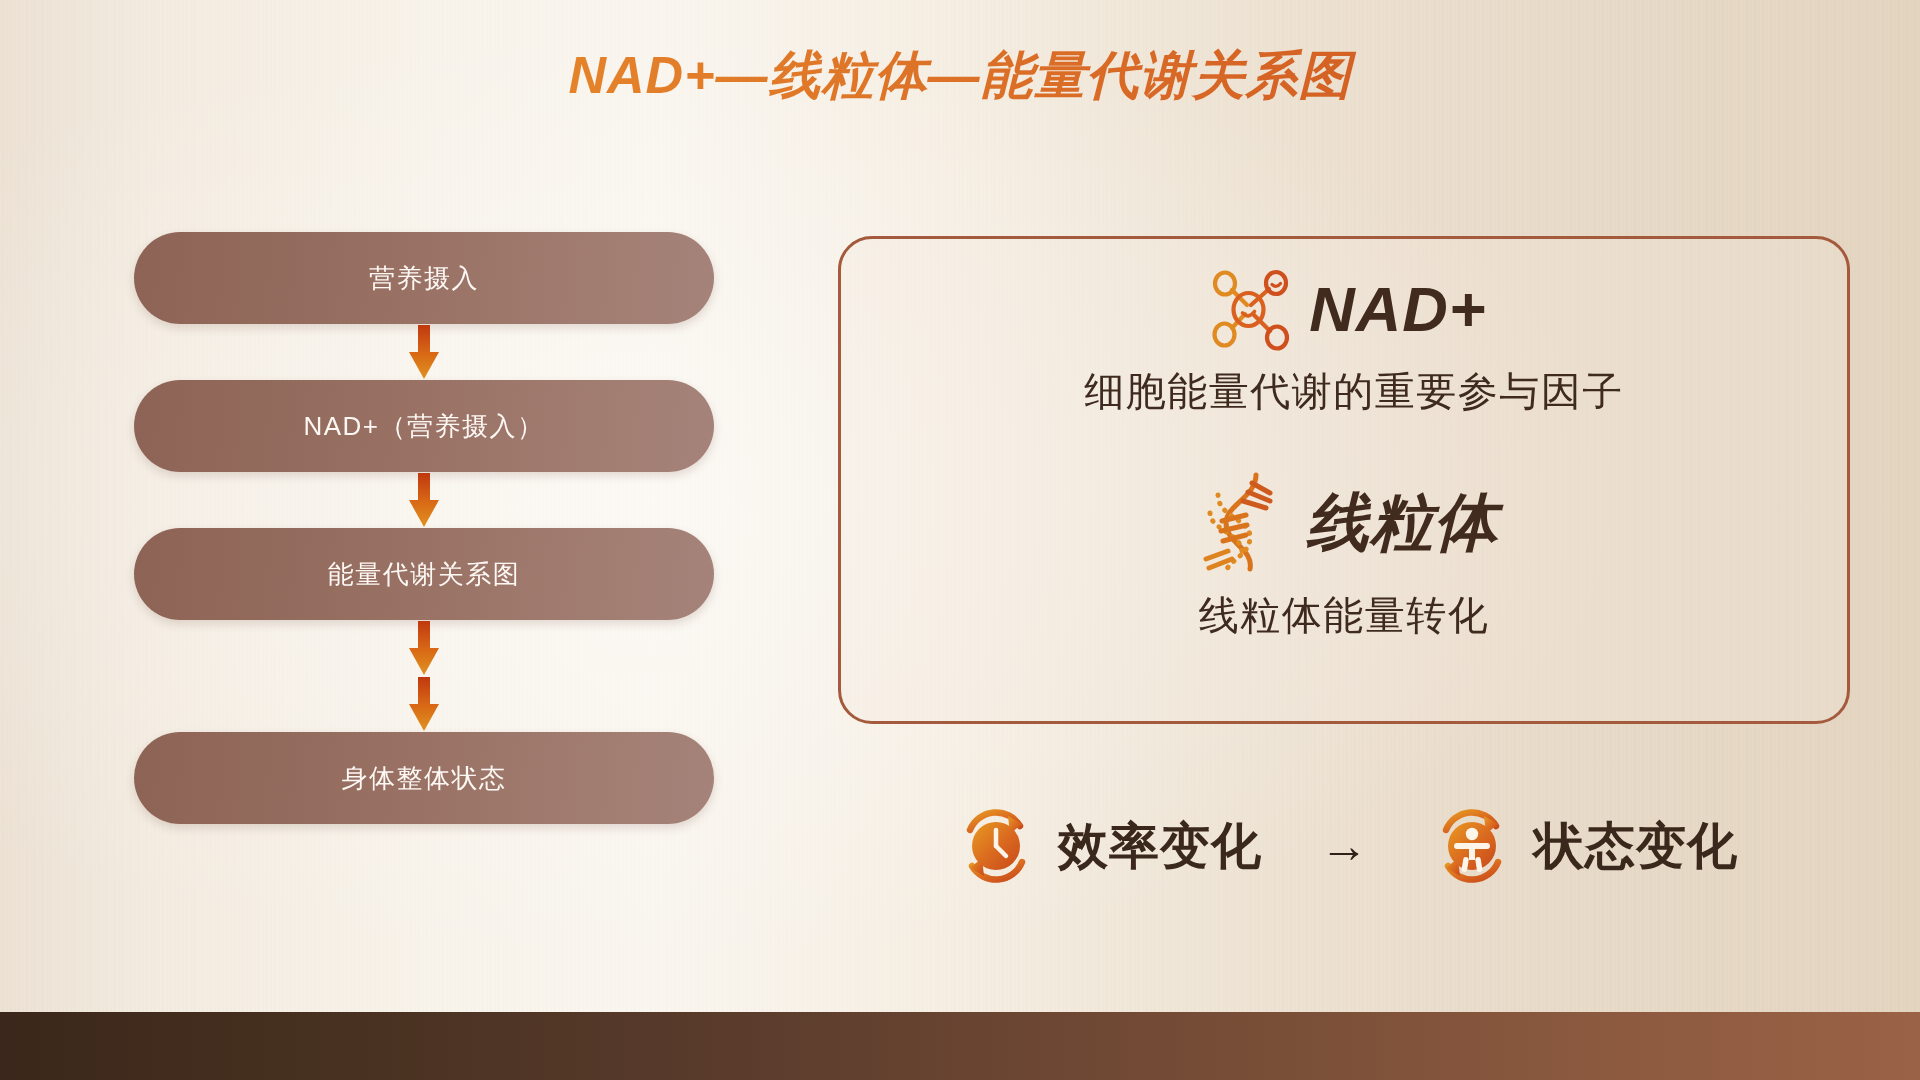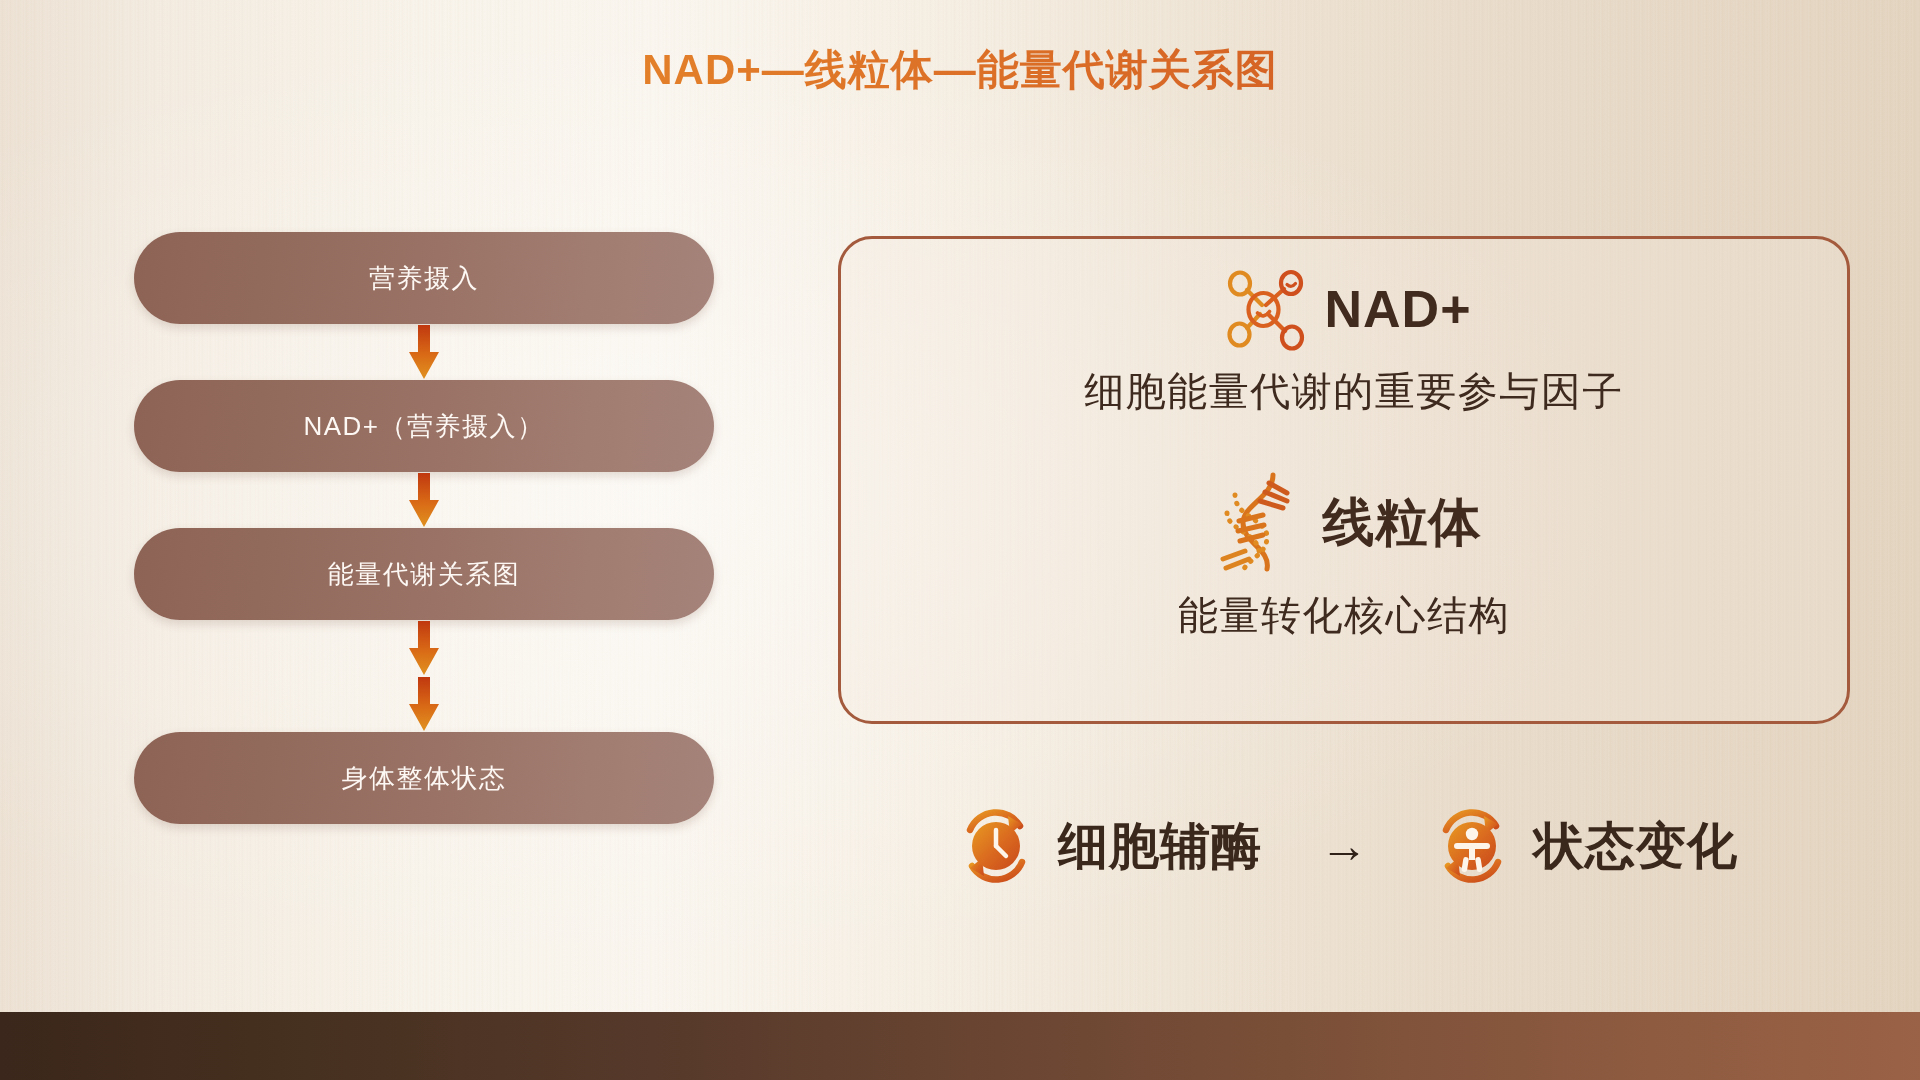--- a/index.html
+++ b/index.html
@@ -43,30 +43,31 @@
       rgba(255,255,255,0.16) 42%,
       rgba(255,255,255,0.0) 72%);
     pointer-events: none;
   }
 
   
   #title {
     position: absolute;
     left: 0; right: 0; top: 46px;
     text-align: center;
-    font-size: 42px;
+    font-size: 52px;
     font-weight: 700;
     letter-spacing: 1px;
     line-height: 1.12;
     background: linear-gradient(90deg, #e8941f 0%, #e5842a 28%, #d96a26 58%, #cf5a22 82%, #c8521f 100%);
     -webkit-background-clip: text;
     background-clip: text;
     color: transparent;
     -webkit-text-fill-color: transparent;
     white-space: nowrap;
+    font-style: italic;
   }
 
   
   #flow {
     position: absolute;
     left: 134px; top: 232px;
     width: 580px;
     display: flex;
     flex-direction: column;
     align-items: center;
@@ -104,25 +105,26 @@
     background: rgba(244,235,222,0.28);
   }
   .card-block { position: absolute; left: 0; width: 100%; text-align: center; }
   .head-row {
     display: flex;
     align-items: center;
     justify-content: center;
     gap: 12px;
   }
   .head-text {
-    font-size: 52px;
+    font-size: 63px;
     font-weight: 700;
     color: #412a1e;
     letter-spacing: 1px;
     line-height: 1;
+    font-style: italic;
   }
   .sub-text {
     font-size: 40px;
     font-weight: 400;
     color: #3e2a1e;
     letter-spacing: 1.5px;
     line-height: 1;
   }
 
   
@@ -273,21 +275,21 @@
             <line x1="32" y1="54" x2="56" y2="48" stroke="#d9741d" stroke-width="5"></line>
             <line x1="31" y1="64" x2="57" y2="58" stroke="#d9741d" stroke-width="5"></line>
             <line x1="33" y1="74" x2="56" y2="68" stroke="#d9741d" stroke-width="5"></line>
 
             <line x1="16" y1="92" x2="38" y2="84" stroke="#dd8420" stroke-width="5"></line>
             <line x1="19" y1="101" x2="42" y2="92" stroke="#dd8420" stroke-width="5"></line>
           </g>
         </svg>
         <span class="head-text">线粒体</span>
       </div>
-      <div class="sub-text" style="margin-top:18px;">能量转化核心结构</div>
+      <div class="sub-text" style="margin-top:18px;">线粒体能量转化</div>
     </div>
 
   </div>
 
   <div id="relation">
 
     <div class="rel-item">
       <svg width="92" height="92" viewBox="0 0 92 92">
         <defs>
           <linearGradient id="relg1" x1="0" y1="0" x2="1" y2="1">
@@ -299,21 +301,21 @@
 
         <path d="M20 30 A28 28 0 0 1 70 26" fill="none" stroke="url(#relg1)" stroke-width="6.5" stroke-linecap="round"></path>
         <path d="M58 16 L72 24 L60 34 Z" fill="url(#relg1)"></path>
         <path d="M72 62 A28 28 0 0 1 22 66" fill="none" stroke="url(#relg1)" stroke-width="6.5" stroke-linecap="round"></path>
         <path d="M34 76 L20 68 L32 58 Z" fill="url(#relg1)"></path>
 
         <circle cx="46" cy="46" r="24" fill="url(#relg1)"></circle>
         <line x1="46" y1="46" x2="46" y2="30" stroke="#fdf4ea" stroke-width="4.5" stroke-linecap="round"></line>
         <line x1="46" y1="46" x2="56" y2="56" stroke="#fdf4ea" stroke-width="4.5" stroke-linecap="round"></line>
       </svg>
-      <span class="rel-label">细胞辅酶</span>
+      <span class="rel-label">效率变化</span>
     </div>
 
     <span class="rel-arrow">→</span>
 
     <div class="rel-item">
       <svg width="92" height="92" viewBox="0 0 92 92">
         <defs>
           <linearGradient id="relg2" x1="0" y1="0" x2="1" y2="1">
             <stop offset="0%" stop-color="#e89a22"></stop>
               <stop offset="55%" stop-color="#d9681f"></stop>

